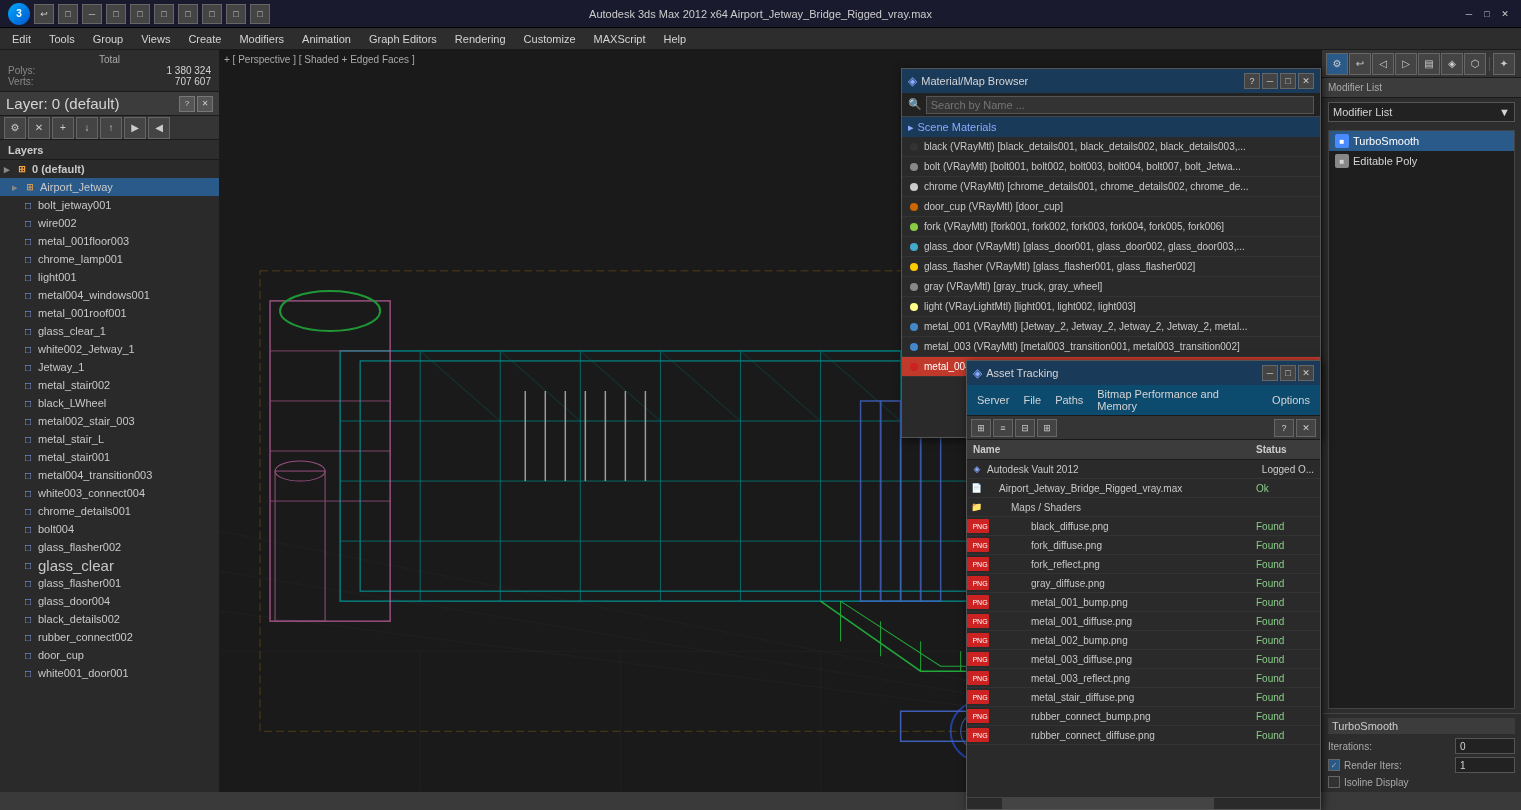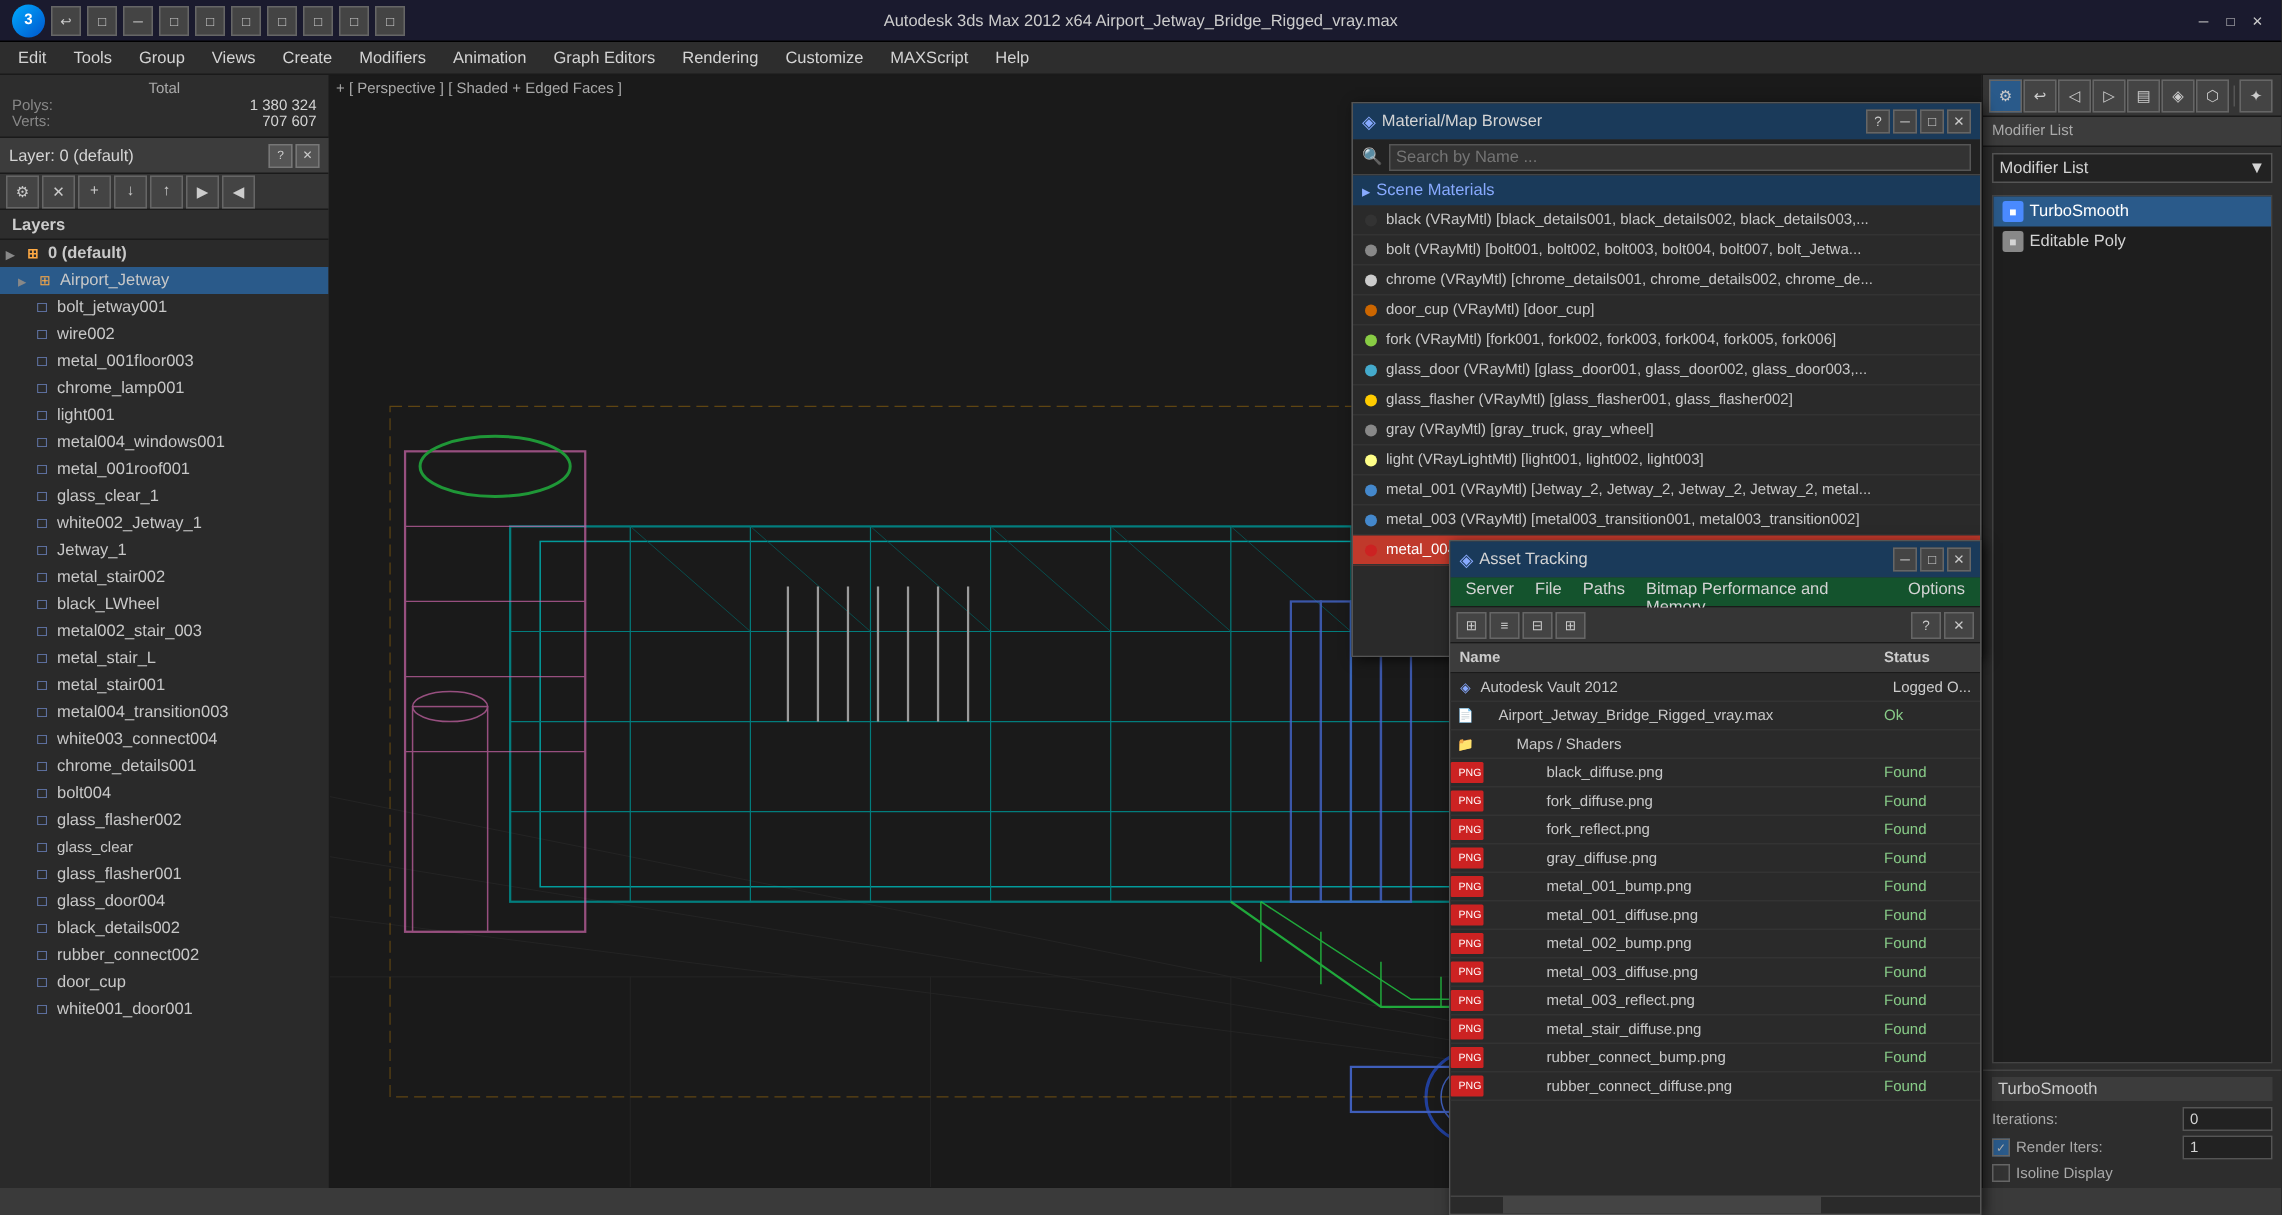--- a/index.html
+++ b/index.html
@@ -127,21 +127,21 @@
     #layer-title-bar {
       height: 24px;
       background: #3c3c3c;
       display: flex;
       align-items: center;
       justify-content: space-between;
       padding: 0 6px;
       border-bottom: 1px solid #1a1a1a;
     }
     #layer-title-text {
-      font-size: 11px;
+      font-size: 15px;
       color: #d4d4d4;
     }
     #layer-controls {
       display: flex;
       gap: 2px;
     }
     .layer-ctrl-btn {
       width: 16px;
       height: 16px;
       background: #555;
@@ -481,23 +481,24 @@
       display: flex;
       align-items: center;
       justify-content: space-between;
       padding: 0 6px;
       cursor: move;
     }
     #at-title-text { color: #d4d4d4; font-size: 11px; display: flex; align-items: center; gap: 4px; }
     #at-controls { display: flex; gap: 2px; }
 
     #at-menu-bar {
-      height: 20px;
-      background: #14532d;
-      display: flex;
+      height: 31px;
+      background: #0c4a6e;
+      display: flex;
+      align-items: center;
       padding: 0 4px;
       gap: 2px;
       border-bottom: 1px solid #1a1a1a;
     }
     .at-menu-item {
       padding: 2px 6px;
       cursor: pointer;
       color: #d4d4d4;
       font-size: 11px;
     }
@@ -745,21 +746,21 @@
           <div class="layer-item child" style="padding-left: 22px;">
             <span class="layer-icon" style="color:#88aaff; font-size:10px;">□</span>
             <span style="font-size:11px;">bolt004</span>
           </div>
           <div class="layer-item child" style="padding-left: 22px;">
             <span class="layer-icon" style="color:#88aaff; font-size:10px;">□</span>
             <span style="font-size:11px;">glass_flasher002</span>
           </div>
           <div class="layer-item child" style="padding-left: 22px;">
             <span class="layer-icon" style="color:#88aaff; font-size:10px;">□</span>
-            <span style="font-size:10px;">glass_clear</span>
+            <span style="font-size:15px;">glass_clear</span>
           </div>
           <div class="layer-item child" style="padding-left: 22px;">
             <span class="layer-icon" style="color:#88aaff; font-size:10px;">□</span>
             <span style="font-size:11px;">glass_flasher001</span>
           </div>
           <div class="layer-item child" style="padding-left: 22px;">
             <span class="layer-icon" style="color:#88aaff; font-size:10px;">□</span>
             <span style="font-size:11px;">glass_door004</span>
           </div>
           <div class="layer-item child" style="padding-left: 22px;">

